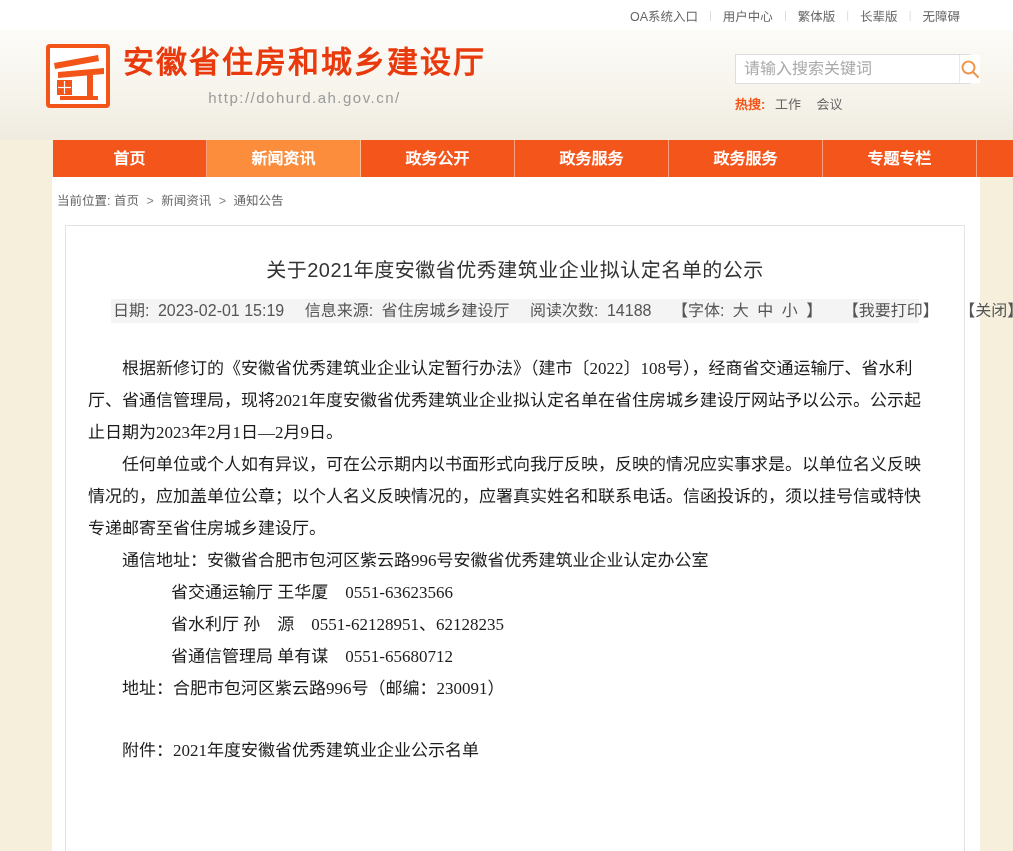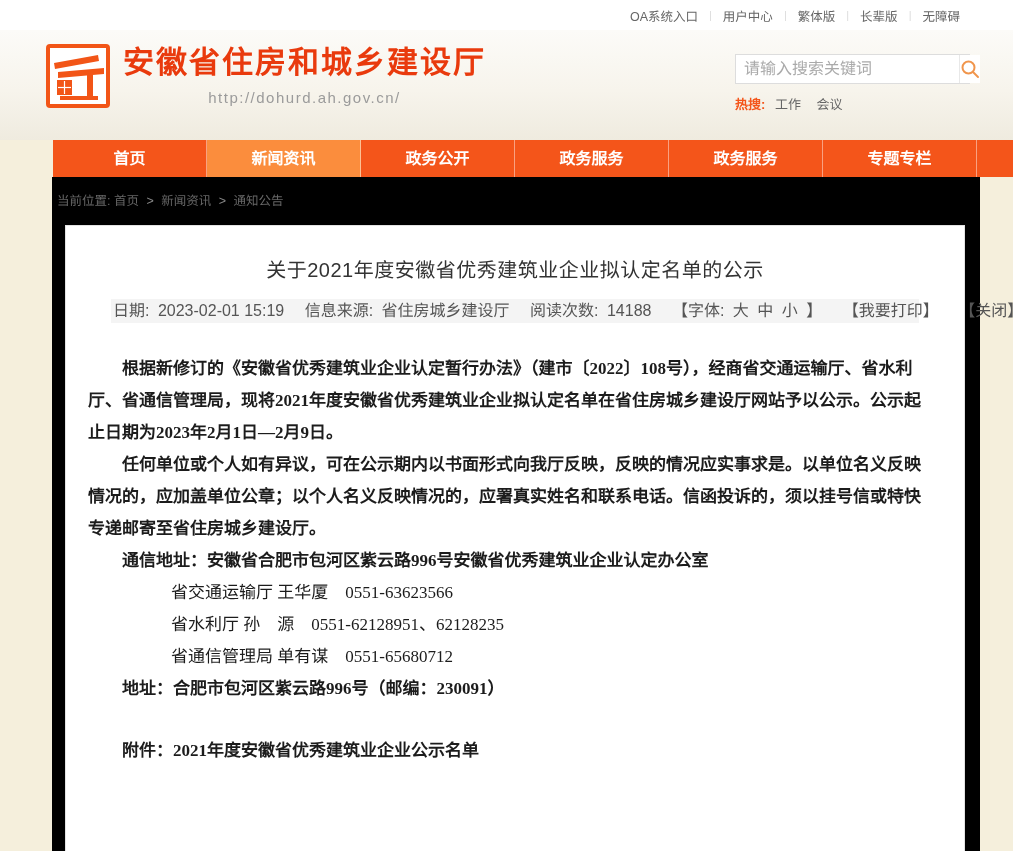--- a/index.html
+++ b/index.html
@@ -67,21 +67,21 @@
     width:154px; height:37px; line-height:37px; text-align:center;
     color:#fff; font-size:16px; font-weight:bold; cursor:pointer;
     border-right:1px solid rgba(255,255,255,0.45);
   }
   .nav-item.active { background:#fb8d3d; }
   .nav-item.filler { flex:1; border-right:none; }
 
   
   .main-container {
     position:absolute; top:177px; left:52px; width:928px; height:674px;
-    background:#000000;
+    background:#ffffff;
   }
   .breadcrumb {
     padding:13px 0 0 5px; font-size:12.5px; color:#666;
   }
   .breadcrumb a { color:#666; text-decoration:none; cursor:pointer; }
   .breadcrumb .bsep { margin:0 4px; color:#888; }
 
   .article-box {
     margin:16px 0 0 13px; width:900px; height:660px;
     border:1px solid #e3e3e3; background:#fff;
@@ -99,21 +99,21 @@
   .meta-bar span { margin:0 2px; }
   .meta-gap { margin-left:14px !important; }
   .meta-bar .clickable { cursor:pointer; }
 
   .article-body {
     margin:30px 30px 0 22px;
     font-size:17px; line-height:32px; color:#1c1c1c;
     font-family:"Liberation Serif","DejaVu Serif",serif;
   }
   .article-body p { margin:0; }
-  .p-indent { text-indent:2em;font-weight:bold; }
+  .p-indent { text-indent:2em; }
   .p-contact { text-indent:83px; }
   .p-attachment { margin-top:30px !important; }
 </style>
 </head>
 <body>
 
 <div class="topbar">
   <div class="topbar-links">
     <a>OA系统入口</a>
     <span class="sep">|</span>

